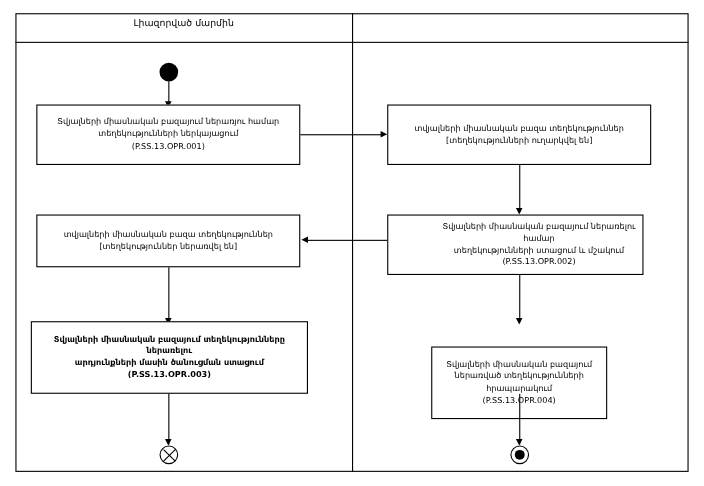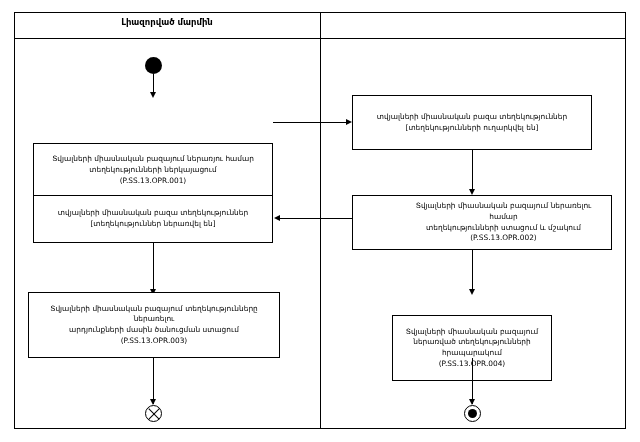--- a/index.html
+++ b/index.html
@@ -43,21 +43,21 @@
     background: #000000;
   }
   .lane-title {
     position: absolute;
     top: 17px;
     font-size: 8.5px;
     color: #000000;
     text-align: center;
     white-space: nowrap;
   }
-  .lane-title.left  { left: 14px;  width: 306px; font-weight: bold; }
+  .lane-title.left  { left: 14px;  width: 306px; }
   .lane-title.right { left: 321px; width: 305px; }
 
   .node {
     position: absolute;
     border: 1px solid #000000;
     background: #ffffff;
     box-sizing: border-box;
     display: flex;
     align-items: center;
     justify-content: center;
@@ -149,38 +149,38 @@
   <div class="swim-divider"></div>
   <div class="lane-header-rule"></div>
 
   <div class="lane-title left">Լիազորված մարմին</div>
 
   <div class="start-node" style="left:145px; top:57px;"></div>
 
   <div class="edge-line" style="left:153px; top:74px; width:1px; height:21px;"></div>
   <div class="arrow down" style="left:150px; top:92px;"></div>
 
-  <div class="node" style="left:33px; top:95px; width:240px; height:55px;margin-top:48px;">
+  <div class="node" style="left:33px; top:95px; width:240px; height:55px;">
     <span class="txt">Տվյալների միասնական բազայում ներառյու համար
 տեղեկությունների ներկայացում
 (P.SS.13.OPR.001)</span>
   </div>
 
   <div class="edge-line" style="left:273px; top:122px; width:74px; height:1px;"></div>
   <div class="arrow right" style="left:346px; top:119px;"></div>
 
   <div class="node" style="left:352px; top:95px; width:240px; height:55px;">
     <span class="txt">տվյալների միասնական բազա տեղեկություններ
 [տեղեկությունների ուղարկվել են]</span>
   </div>
 
   <div class="edge-line" style="left:472px; top:150px; width:1px; height:43px;"></div>
   <div class="arrow down" style="left:469px; top:189px;"></div>
 
-  <div class="node" style="left:352px; top:195px; width:260px; height:55px;padding-left:48px;">
+  <div class="node" style="left:352px; top:195px; width:233px; height:55px;padding-left:48px;">
     <span class="txt">Տվյալների միասնական բազայում ներառելու համար
 տեղեկությունների ստացում և մշակում
 (P.SS.13.OPR.002)</span>
   </div>
 
   <div class="edge-line" style="left:280px; top:218px; width:72px; height:1px;"></div>
   <div class="arrow left" style="left:274px; top:215px;"></div>
 
   <div class="node" style="left:33px; top:195px; width:240px; height:48px;">
     <span class="txt">տվյալների միասնական բազա տեղեկություններ
@@ -192,21 +192,21 @@
 
   <div class="node" style="left:392px; top:292px; width:160px; height:66px;margin-top:23px;">
     <span class="txt">Տվյալների միասնական բազայում ներառված տեղեկությունների
 հրապարակում
 (P.SS.13.OPR.004)</span>
   </div>
 
   <div class="edge-line" style="left:153px; top:243px; width:1px; height:50px;"></div>
   <div class="arrow down" style="left:150px; top:289px;"></div>
 
-  <div class="node" style="left:28px; top:292px; width:252px; height:66px;">
+  <div class="node" style="left:28px; top:292px; width:252px; height:66px;font-weight:bold;">
     <span class="txt">Տվյալների միասնական բազայում տեղեկությունները ներառելու
 արդյունքների մասին ծանուցման ստացում
 (P.SS.13.OPR.003)</span>
   </div>
 
   <div class="edge-line" style="left:153px; top:358px; width:1px; height:46px;"></div>
   <div class="arrow down" style="left:150px; top:399px;"></div>
 
   <div class="abort-node" style="left:145px; top:405px;">
     <div class="bar b1"></div>

